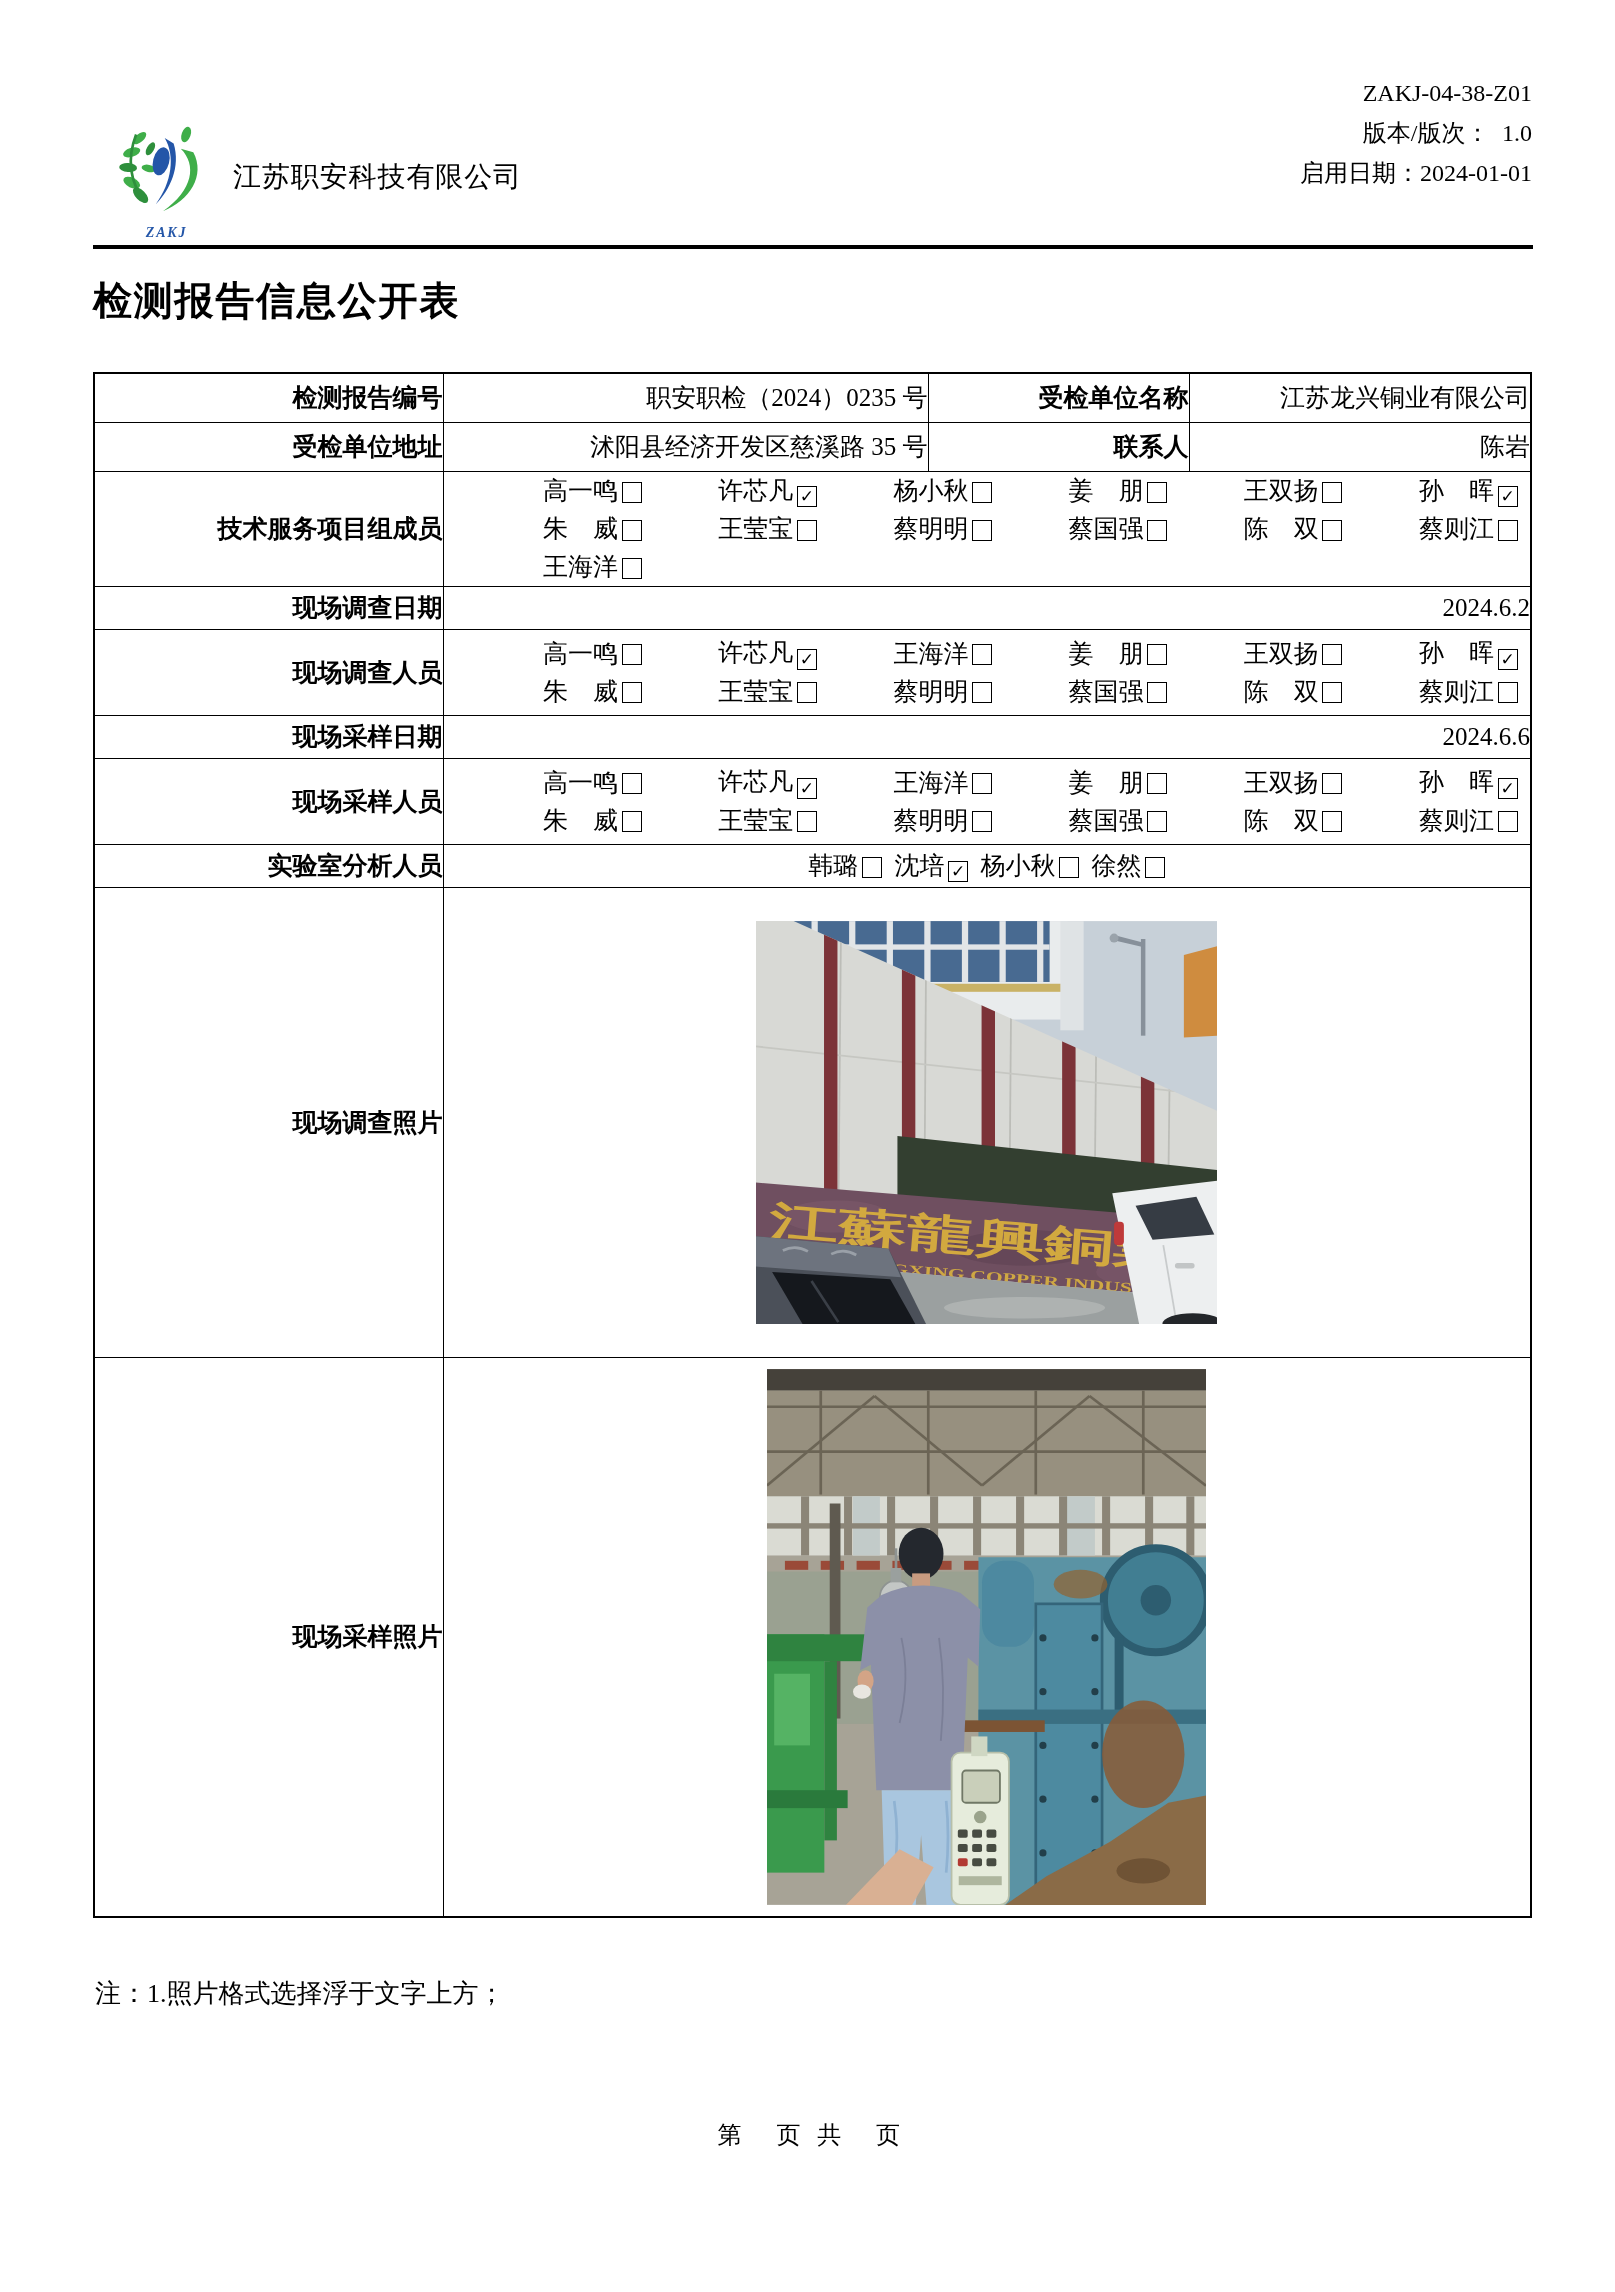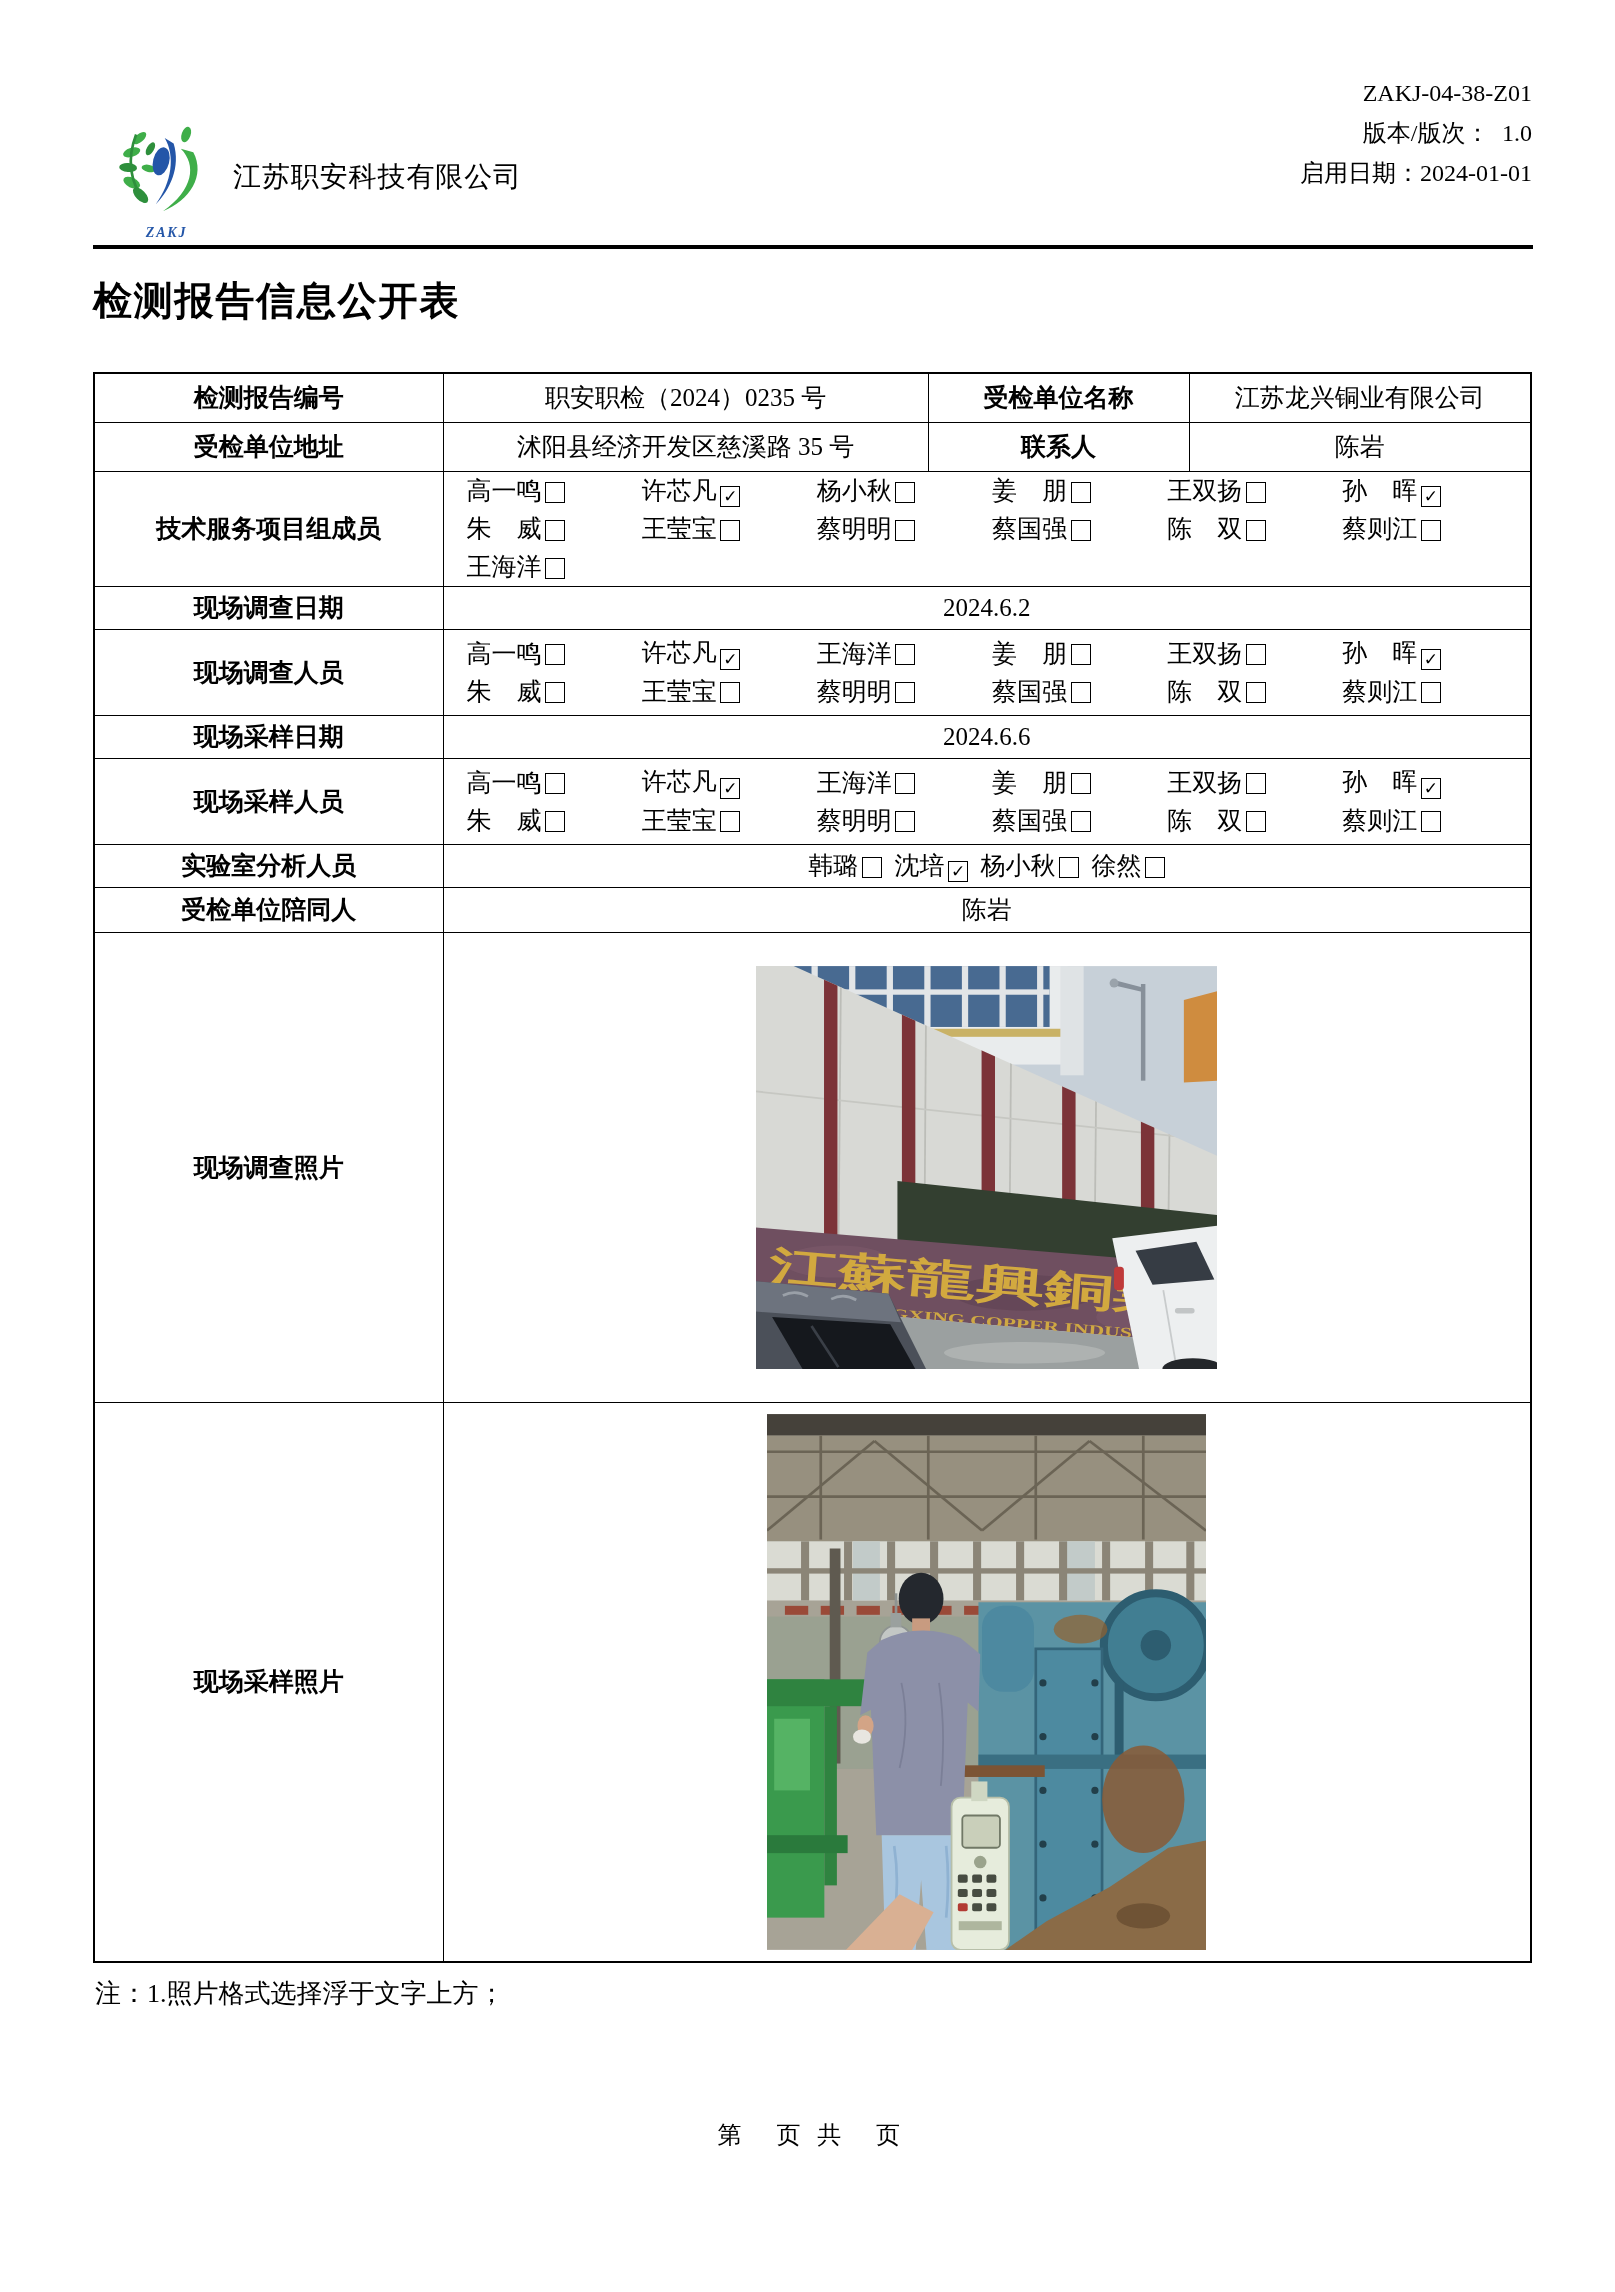--- a/index.html
+++ b/index.html
@@ -15,21 +15,21 @@
   .doc-info{position:absolute;right:84px;top:73px;text-align:right;font-size:24px;line-height:40px;}
   .doc-info .pair{white-space:nowrap;margin-left:44px;}
   .doc-info .gap{display:inline-block;width:12.5px;}
   .header-rule{position:absolute;left:93px;top:245px;width:1440px;height:3.6px;background:#000;}
   
   .doc-title{position:absolute;left:93px;top:274px;width:1437px;text-align:left;
     font-size:39px;font-weight:bold;letter-spacing:1.8px;}
   
   table.form{position:absolute;left:93px;top:372px;width:1437px;border-collapse:collapse;
     table-layout:fixed;border:2.7px solid #000;}
-  table.form td{border:1.8px solid #000;padding:0;font-size:25px;overflow:hidden;}
+  table.form td{border:1.8px solid #000;padding:0;font-size:25px;overflow:hidden;text-align:right;}
   td.label{font-weight:bold;text-align:center;}
   td.value{text-align:center;}
   tr.r1{height:49px;} tr.r2{height:49px;padding-left:8px;} tr.r3{height:115px;} tr.r4{height:43px;}
   tr.r5{height:86px;} tr.r6{height:43px;} tr.r7{height:86px;} tr.r8{height:43px;}
   tr.r9{height:45px;} tr.r10{height:470px;margin-top:24px;} tr.r11{height:560px;}
   td.members{vertical-align:middle;}
   .mrow{display:grid;grid-template-columns:repeat(6,1fr);padding:0 12.5px 0 23px;height:38px;align-items:center;}
   .mrow-center{display:flex;justify-content:center;gap:12.5px;align-items:center;height:39px;}
   .member{white-space:nowrap;}
   .cbox{display:inline-block;width:18px;height:19px;border:1.8px solid #000;margin-left:3.6px;
@@ -175,24 +175,20 @@
       <td class="label">实验室分析人员</td>
       <td class="members" colspan="3">
         <div class="mrow-center">
           <span class="member"><span>韩璐</span><span class="cbox" data-checked="false"></span></span>
           <span class="member"><span>沈培</span><span class="cbox" data-checked="true"></span></span>
           <span class="member"><span>杨小秋</span><span class="cbox" data-checked="false"></span></span>
           <span class="member"><span>徐然</span><span class="cbox" data-checked="false"></span></span>
         </div>
       </td>
     </tr>
-    <tr class="r9">
-      <td class="label">受检单位陪同人</td>
-      <td class="value" colspan="3">陈岩</td>
-    </tr>
 
     <tr class="r10">
       <td class="label">现场调查照片</td>
       <td class="photocell" colspan="3">
         <svg class="photo1" viewBox="0 0 515 450" style="font-size:28px">
           <rect x="0" y="0" width="515" height="450" fill="#c7d0d8"></rect>
           <g>
             <rect x="18" y="0" width="330" height="110" fill="#e9eced"></rect>
             <rect x="28" y="0" width="300" height="68" fill="#486a91"></rect>
             <rect x="62" y="0" width="7" height="68" fill="#e2e5e7"></rect>

